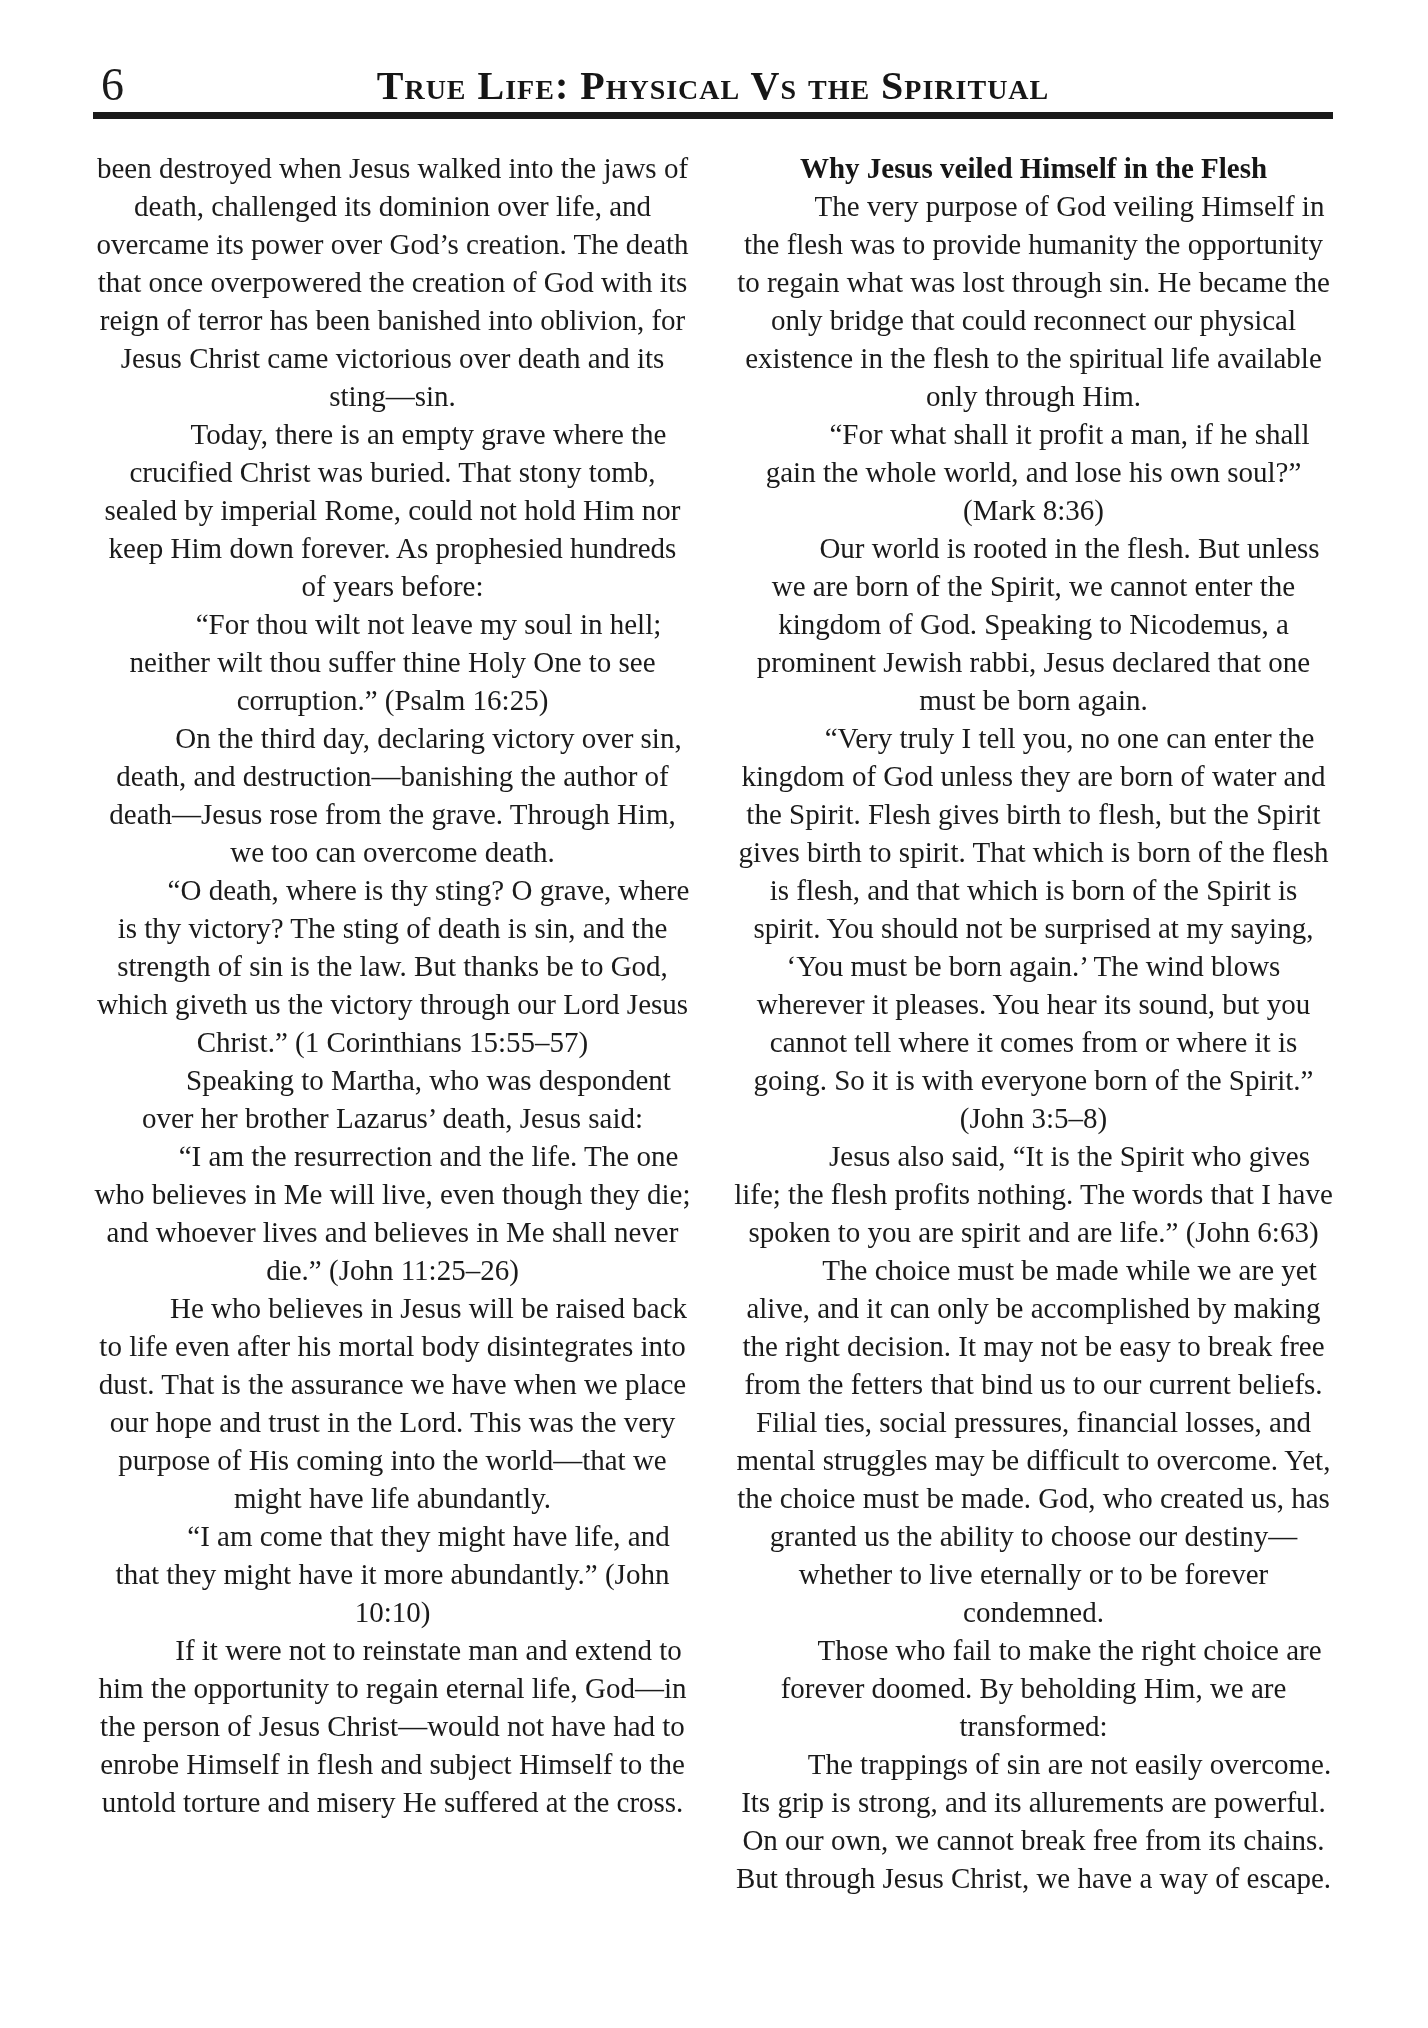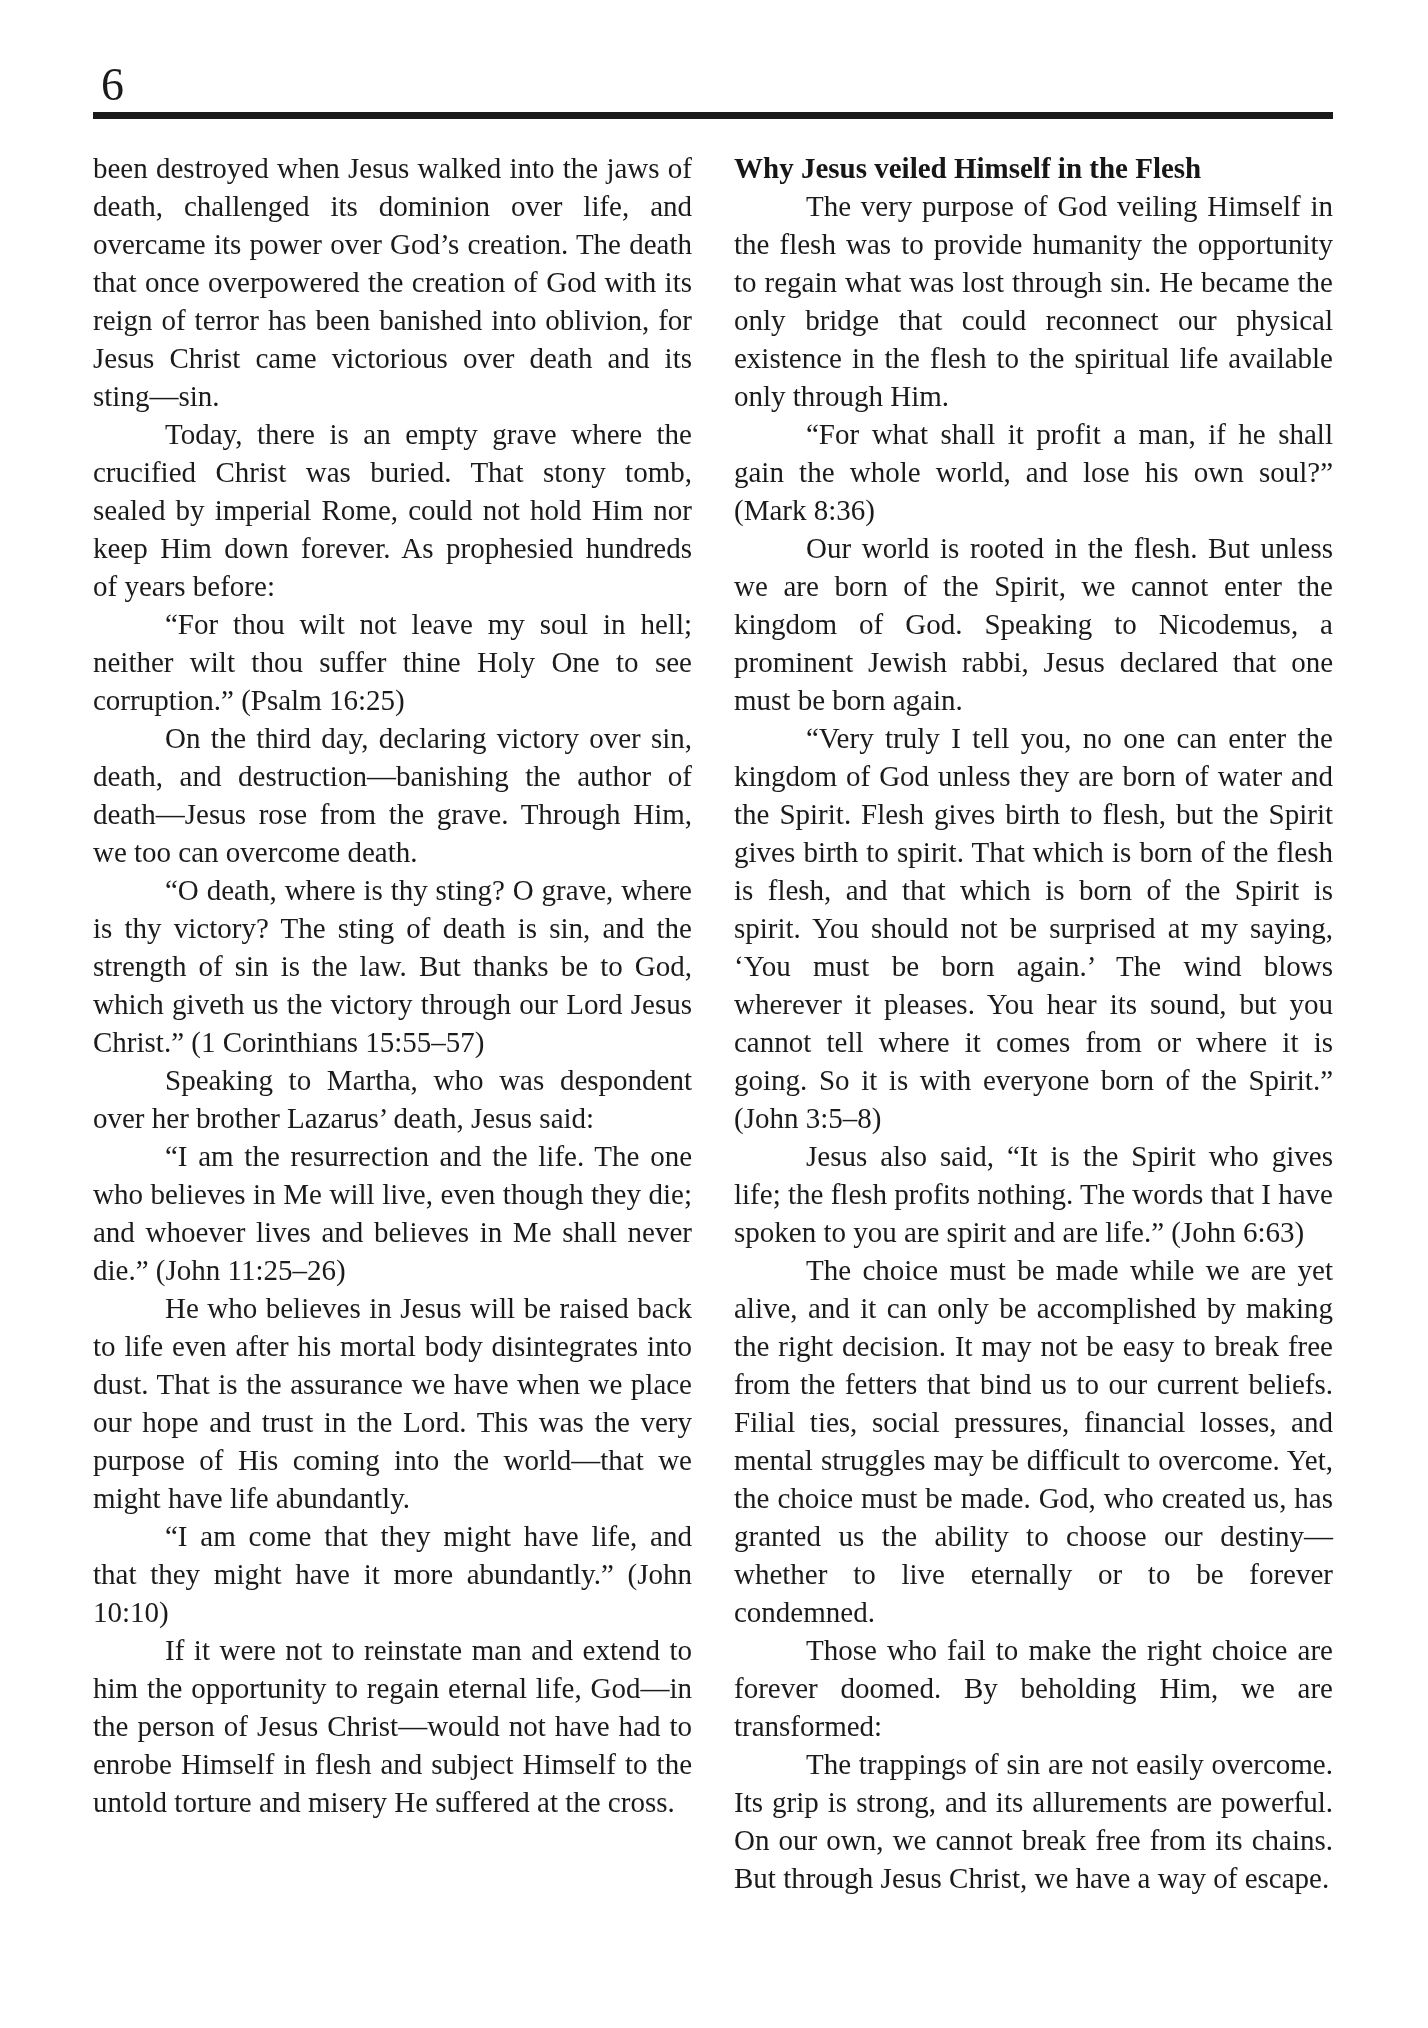--- a/index.html
+++ b/index.html
@@ -65,39 +65,41 @@
     font-size: 29px;
     line-height: 38px;
     text-align: justify;
     color: #1b1b1b;
     margin-top: 20px;
   }
   .col p {
     margin: 0;
     padding: 0;
     text-indent: 72px;
+    text-align: center;
   }
   .col-left > p:first-child {
     text-indent: 0;
   }
   .col-heading {
     font-weight: bold;
     text-indent: 0 !important;
     text-align: left;
     color: #161616;
   }
   .paras p { margin: 0; padding: 0; text-indent: 72px; font-family: Liberation Serif, serif; }
 </style>
 </head>
 <body>
 
 <div class="page">
 
   <div class="header">
     <div class="page-number">6</div>
+    <div class="title">True Life: Physical Vs the Spiritual</div>
   </div>
 
   <div class="rule"></div>
 
   <div class="columns">
 
     <div class="col col-left">
         <p>been destroyed when Jesus walked into the jaws of death, challenged its dominion over life, and overcame its power over God’s creation. The death that once overpowered the creation of God with its reign of terror has been banished into oblivion, for Jesus Christ came victorious over death and its sting—sin.</p>
         <p>Today, there is an empty grave where the crucified Christ was buried. That stony tomb, sealed by imperial Rome, could not hold Him nor keep Him down forever. As prophesied hundreds of years before:</p>
         <p>“For thou wilt not leave my soul in hell; neither wilt thou suffer thine Holy One to see corruption.” (Psalm 16:25)</p>

